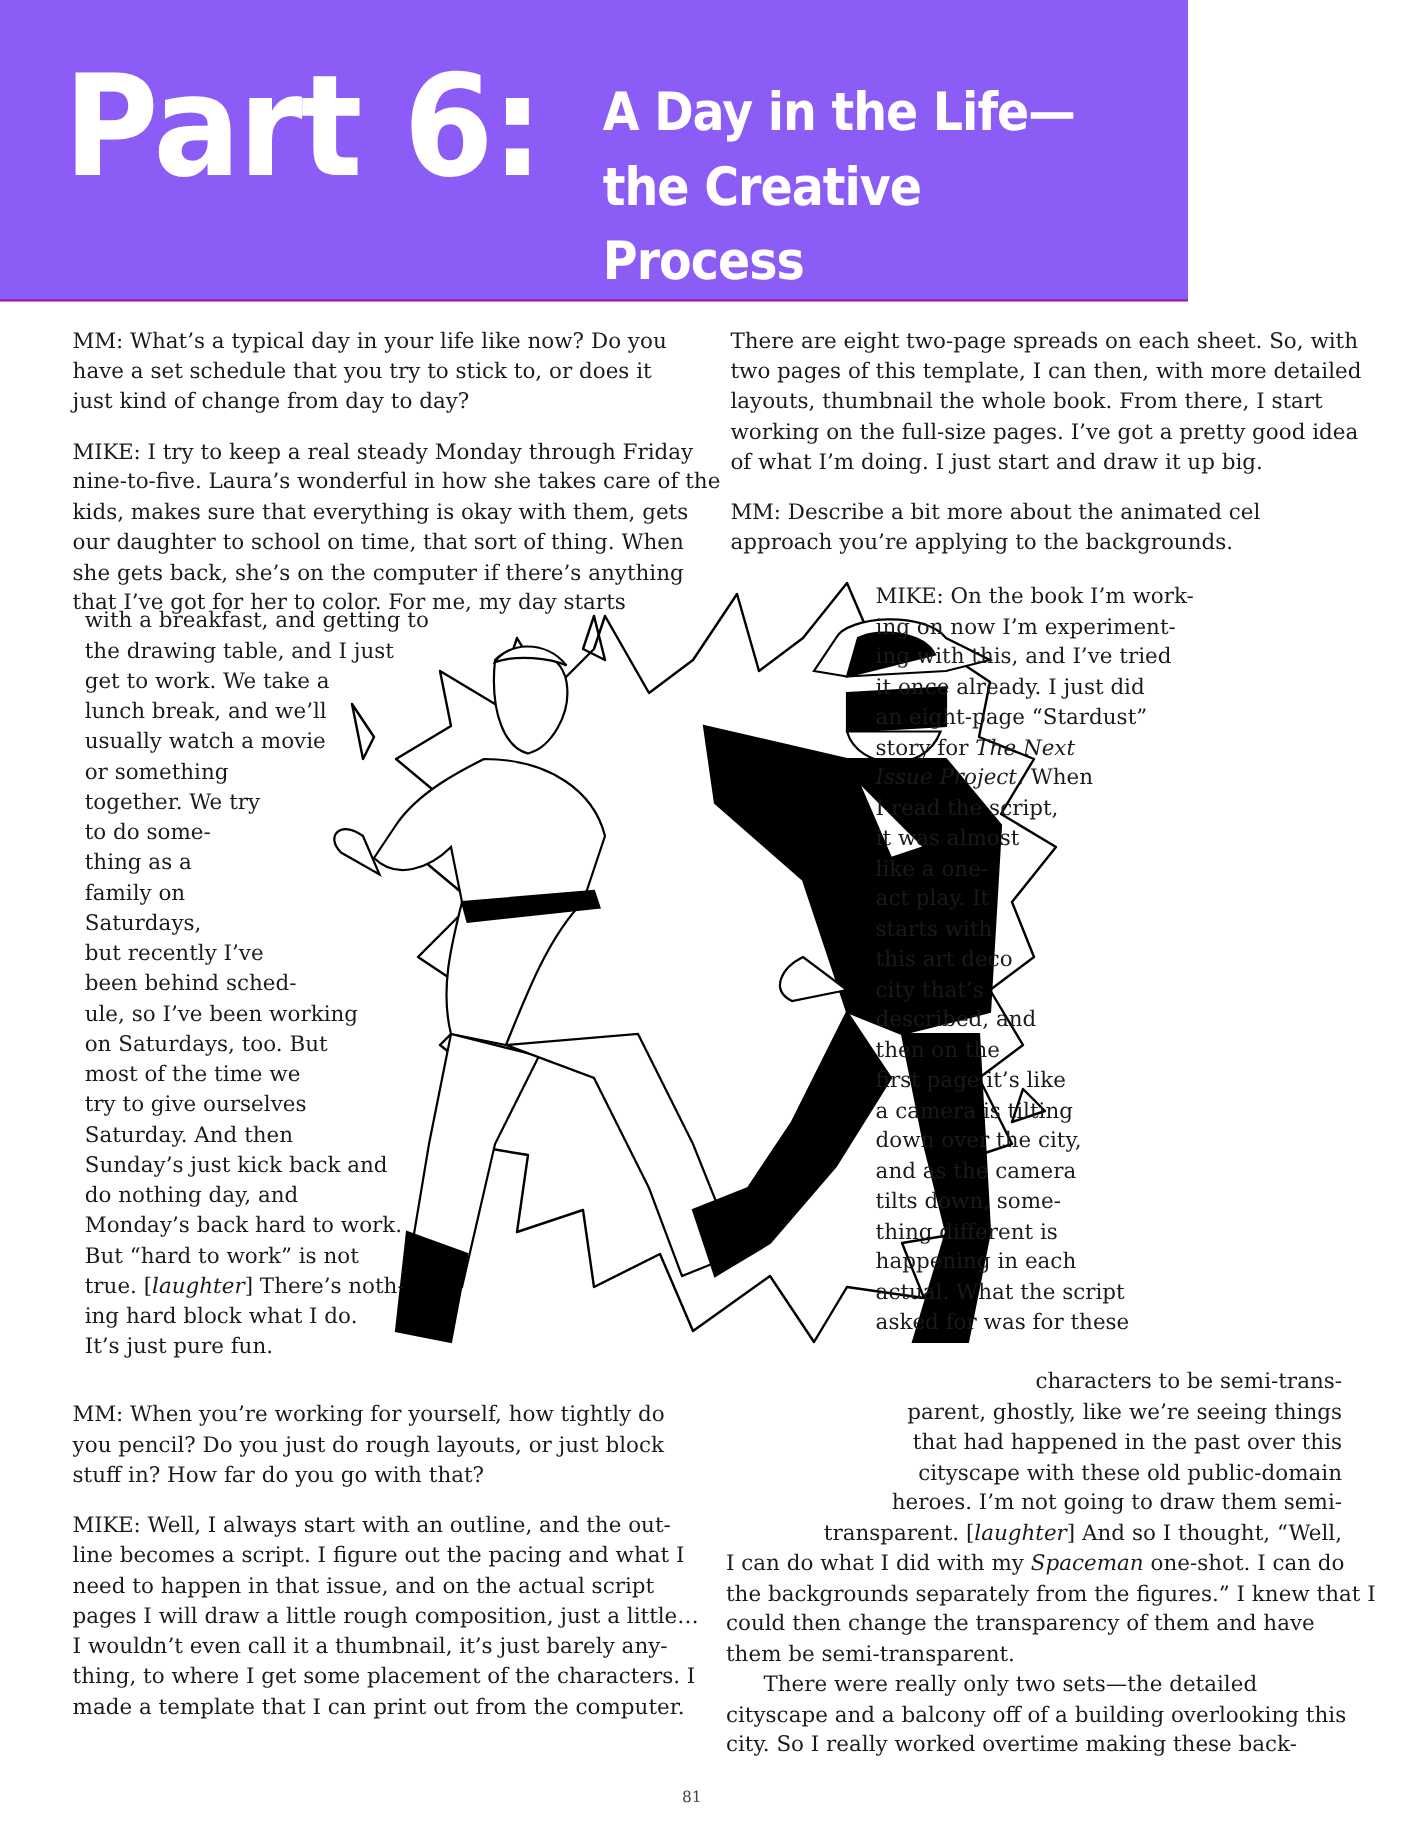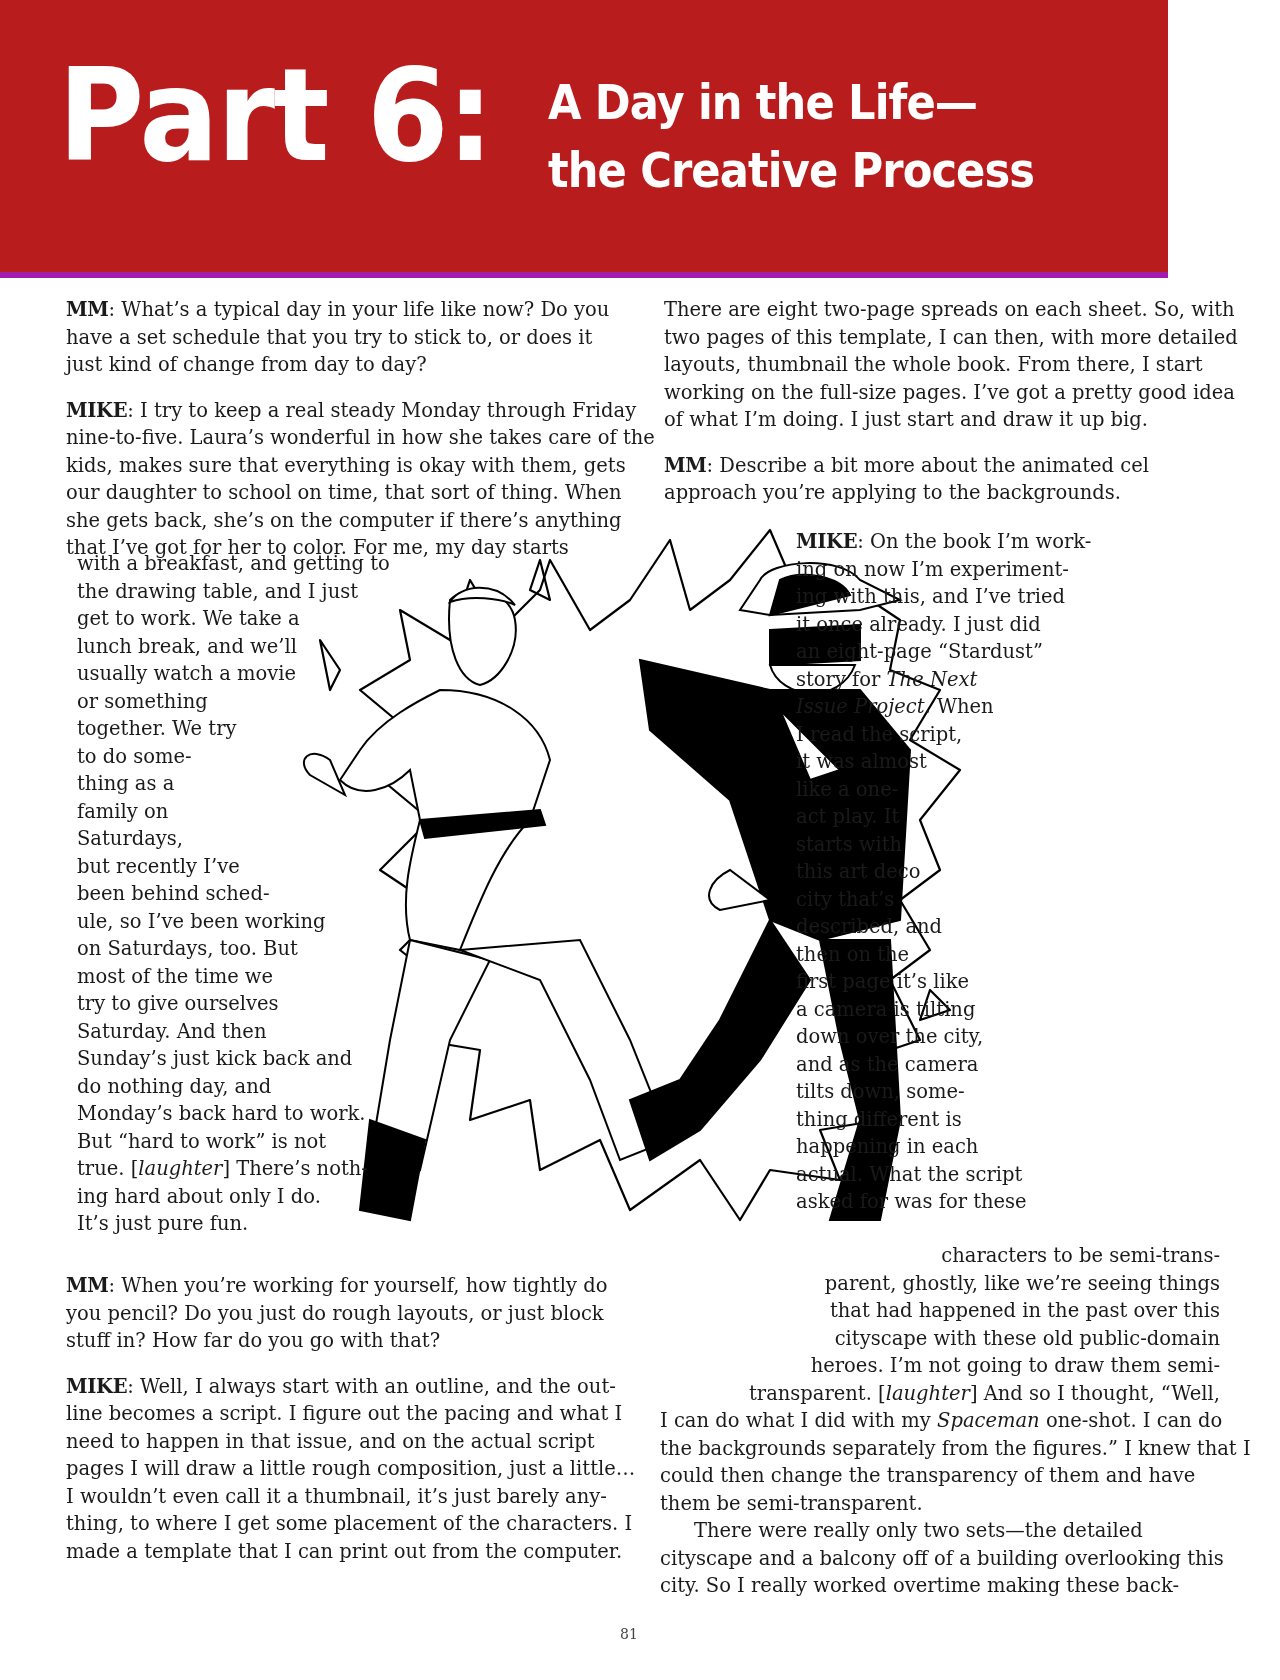--- a/index.html
+++ b/index.html
@@ -1,38 +1,38 @@
 <!DOCTYPE html>
 <html><head>
 <meta charset="utf-8">
 <style>
   html, body { margin: 0; padding: 0; }
   body {
     width: 1280px; height: 1680px; background: #ffffff; position: relative; overflow: hidden;
     font-family: "DejaVu Serif", "Liberation Serif", serif; color: #1a1a1a;
   }
   .banner {
-    position: absolute; left: 0; top: 0; width: 1168px; height: 272px; background: #b91c1c;
-    border-bottom: 6px solid #a21caf;
+    position: absolute; left: 0; top: 0; width: 1080px; height: 272px; background: #8b5cf6;
+    border-bottom: 2px solid #a21caf;
   }
   .part-label {
     position: absolute; left: 58px; top: 52px;
     font-family: "DejaVu Sans", "Liberation Sans", sans-serif; font-weight: bold;
     color: #fff; font-size: 128px; letter-spacing: -2px; line-height: 1;
     transform: scaleX(0.92); transform-origin: left;
   }
   .part-sub {
     position: absolute; left: 548px; top: 68px; color: #fff;
     font-family: "DejaVu Sans", "Liberation Sans", sans-serif; font-weight: bold;
     font-size: 48px; line-height: 68px; letter-spacing: -1px;
     transform: scaleX(0.9); transform-origin: left;
   }
   .text { position: absolute; font-size: 19.5px; line-height: 27.5px; }
   .p { margin: 0 0 18px 0; }
-  .sp { font-weight: bold; letter-spacing: -0.3px; }
+  .sp { font-weight: normal; letter-spacing: -0.3px; }
   .line { display: block; white-space: nowrap; }
   .col-left { left: 66px; top: 296px; width: 540px; }
   .col-right { left: 664px; top: 296px; width: 540px; }
   .right-art { position: absolute; top: 528px; right: 64px; width: 420px; text-align: left; }
   .right-art .line { white-space: nowrap; }
   .left-art { position: absolute; left: 77px; top: 550px; width: 300px; }
   .bottom-left { left: 66px; top: 1272px; width: 540px; }
   .bottom-right { position: absolute; left: 660px; top: 1218px; width: 560px; text-align: right; margin-top: 24px; }
   .bottom-right .line.l { text-align: left; }
   .indent { text-indent: 34px; }
@@ -117,21 +117,21 @@
   <span class="line">ule, so I’ve been working</span>
   <span class="line">on Saturdays, too. But</span>
   <span class="line">most of the time we</span>
   <span class="line">try to give ourselves</span>
   <span class="line">Saturday. And then</span>
   <span class="line">Sunday’s just kick back and</span>
   <span class="line">do nothing day, and</span>
   <span class="line">Monday’s back hard to work.</span>
   <span class="line">But “hard to work” is not</span>
   <span class="line"><span>true. [</span><em>laughter</em><span>] There’s noth-</span></span>
-  <span class="line">ing hard about only I do.</span>
+  <span class="line">ing hard block what I do.</span>
   <span class="line">It’s just pure fun.</span>
 </div>
 
 <div class="text bottom-left">
   <p class="p">
     <span class="line"><span class="sp">MM</span><span>: When you’re working for yourself, how tightly do</span></span>
     <span class="line">you pencil? Do you just do rough layouts, or just block</span>
     <span class="line">stuff in? How far do you go with that?</span>
   </p>
   <p class="p">

